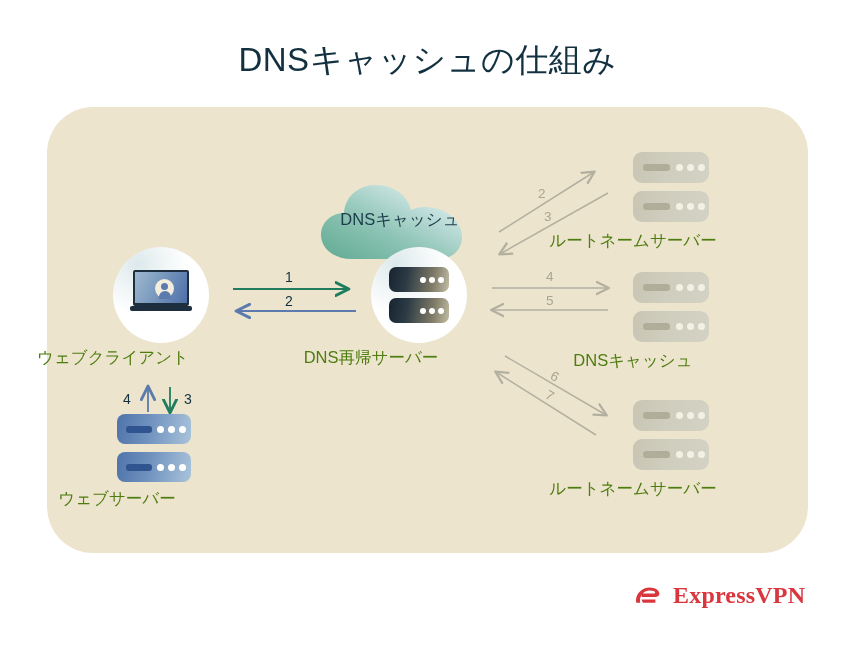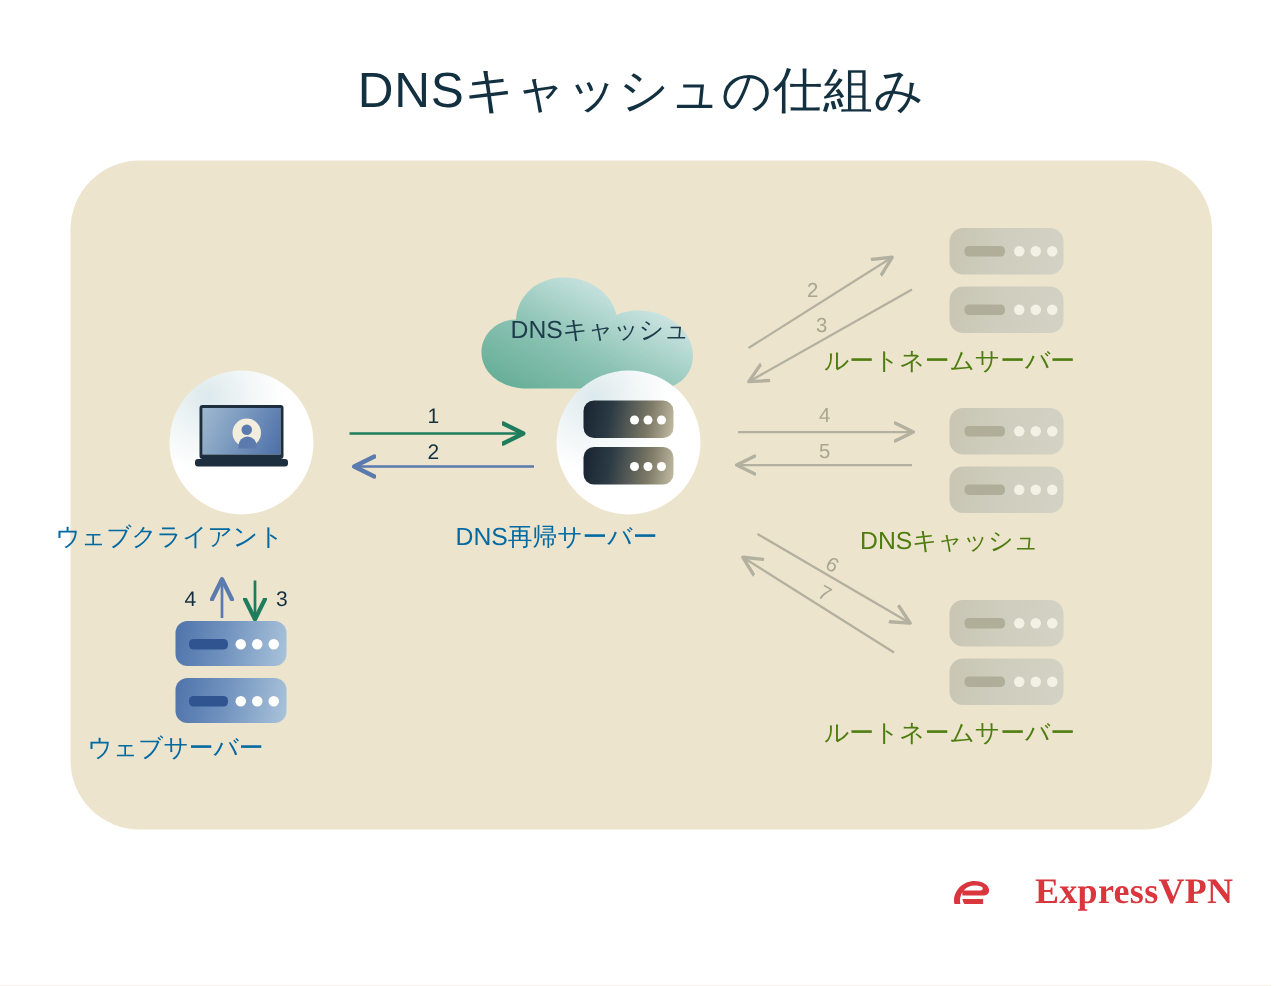--- a/index.html
+++ b/index.html
@@ -16,21 +16,21 @@
 
   .panel{
     position:absolute;left:47px;top:107px;width:761px;height:446px;
     background:#ece4cd;border-radius:46px;
   }
 
   
   .node{position:absolute;}
   .node .label{
     position:absolute;left:50%;transform:translateX(-50%);
-    white-space:nowrap;font-size:16.5px;color:#0369a1;
+    white-space:nowrap;font-size:16.5px;color:#4d7c0f;
   }
   .node.muted .label{color:#4d7c0f;}
 
   
   .circle{
     position:absolute;border-radius:50%;
     background:
       radial-gradient(circle at 26% 18%, #dce9ec 0%, #eef4f5 22%, #ffffff 48%);
     box-shadow:0 0 0 0 rgba(0,0,0,0);
   }
@@ -134,21 +134,21 @@
   #auth-ns .label{top:78px;}
 
   
   .arrowlayer{position:absolute;left:0;top:0;width:855px;height:657px;}
   .num{
     position:absolute;font-size:14px;color:#12303f;
   }
   .num.muted{color:#a9a592;font-size:13.5px;}
 
   .logo{
-    position:absolute;left:633px;top:580px;display:flex;align-items:center;gap:27px;
+    position:absolute;left:633px;top:580px;display:flex;align-items:center;gap:10px;
   }
   .logo .mark{width:30px;height:30px;position:relative;}
   .logo .word{
     font-family:"Liberation Serif","DejaVu Serif",serif;
     font-size:24px;color:#d9363e;font-weight:700;letter-spacing:.2px;
   }
 </style>
 </head>
 <body>
 

